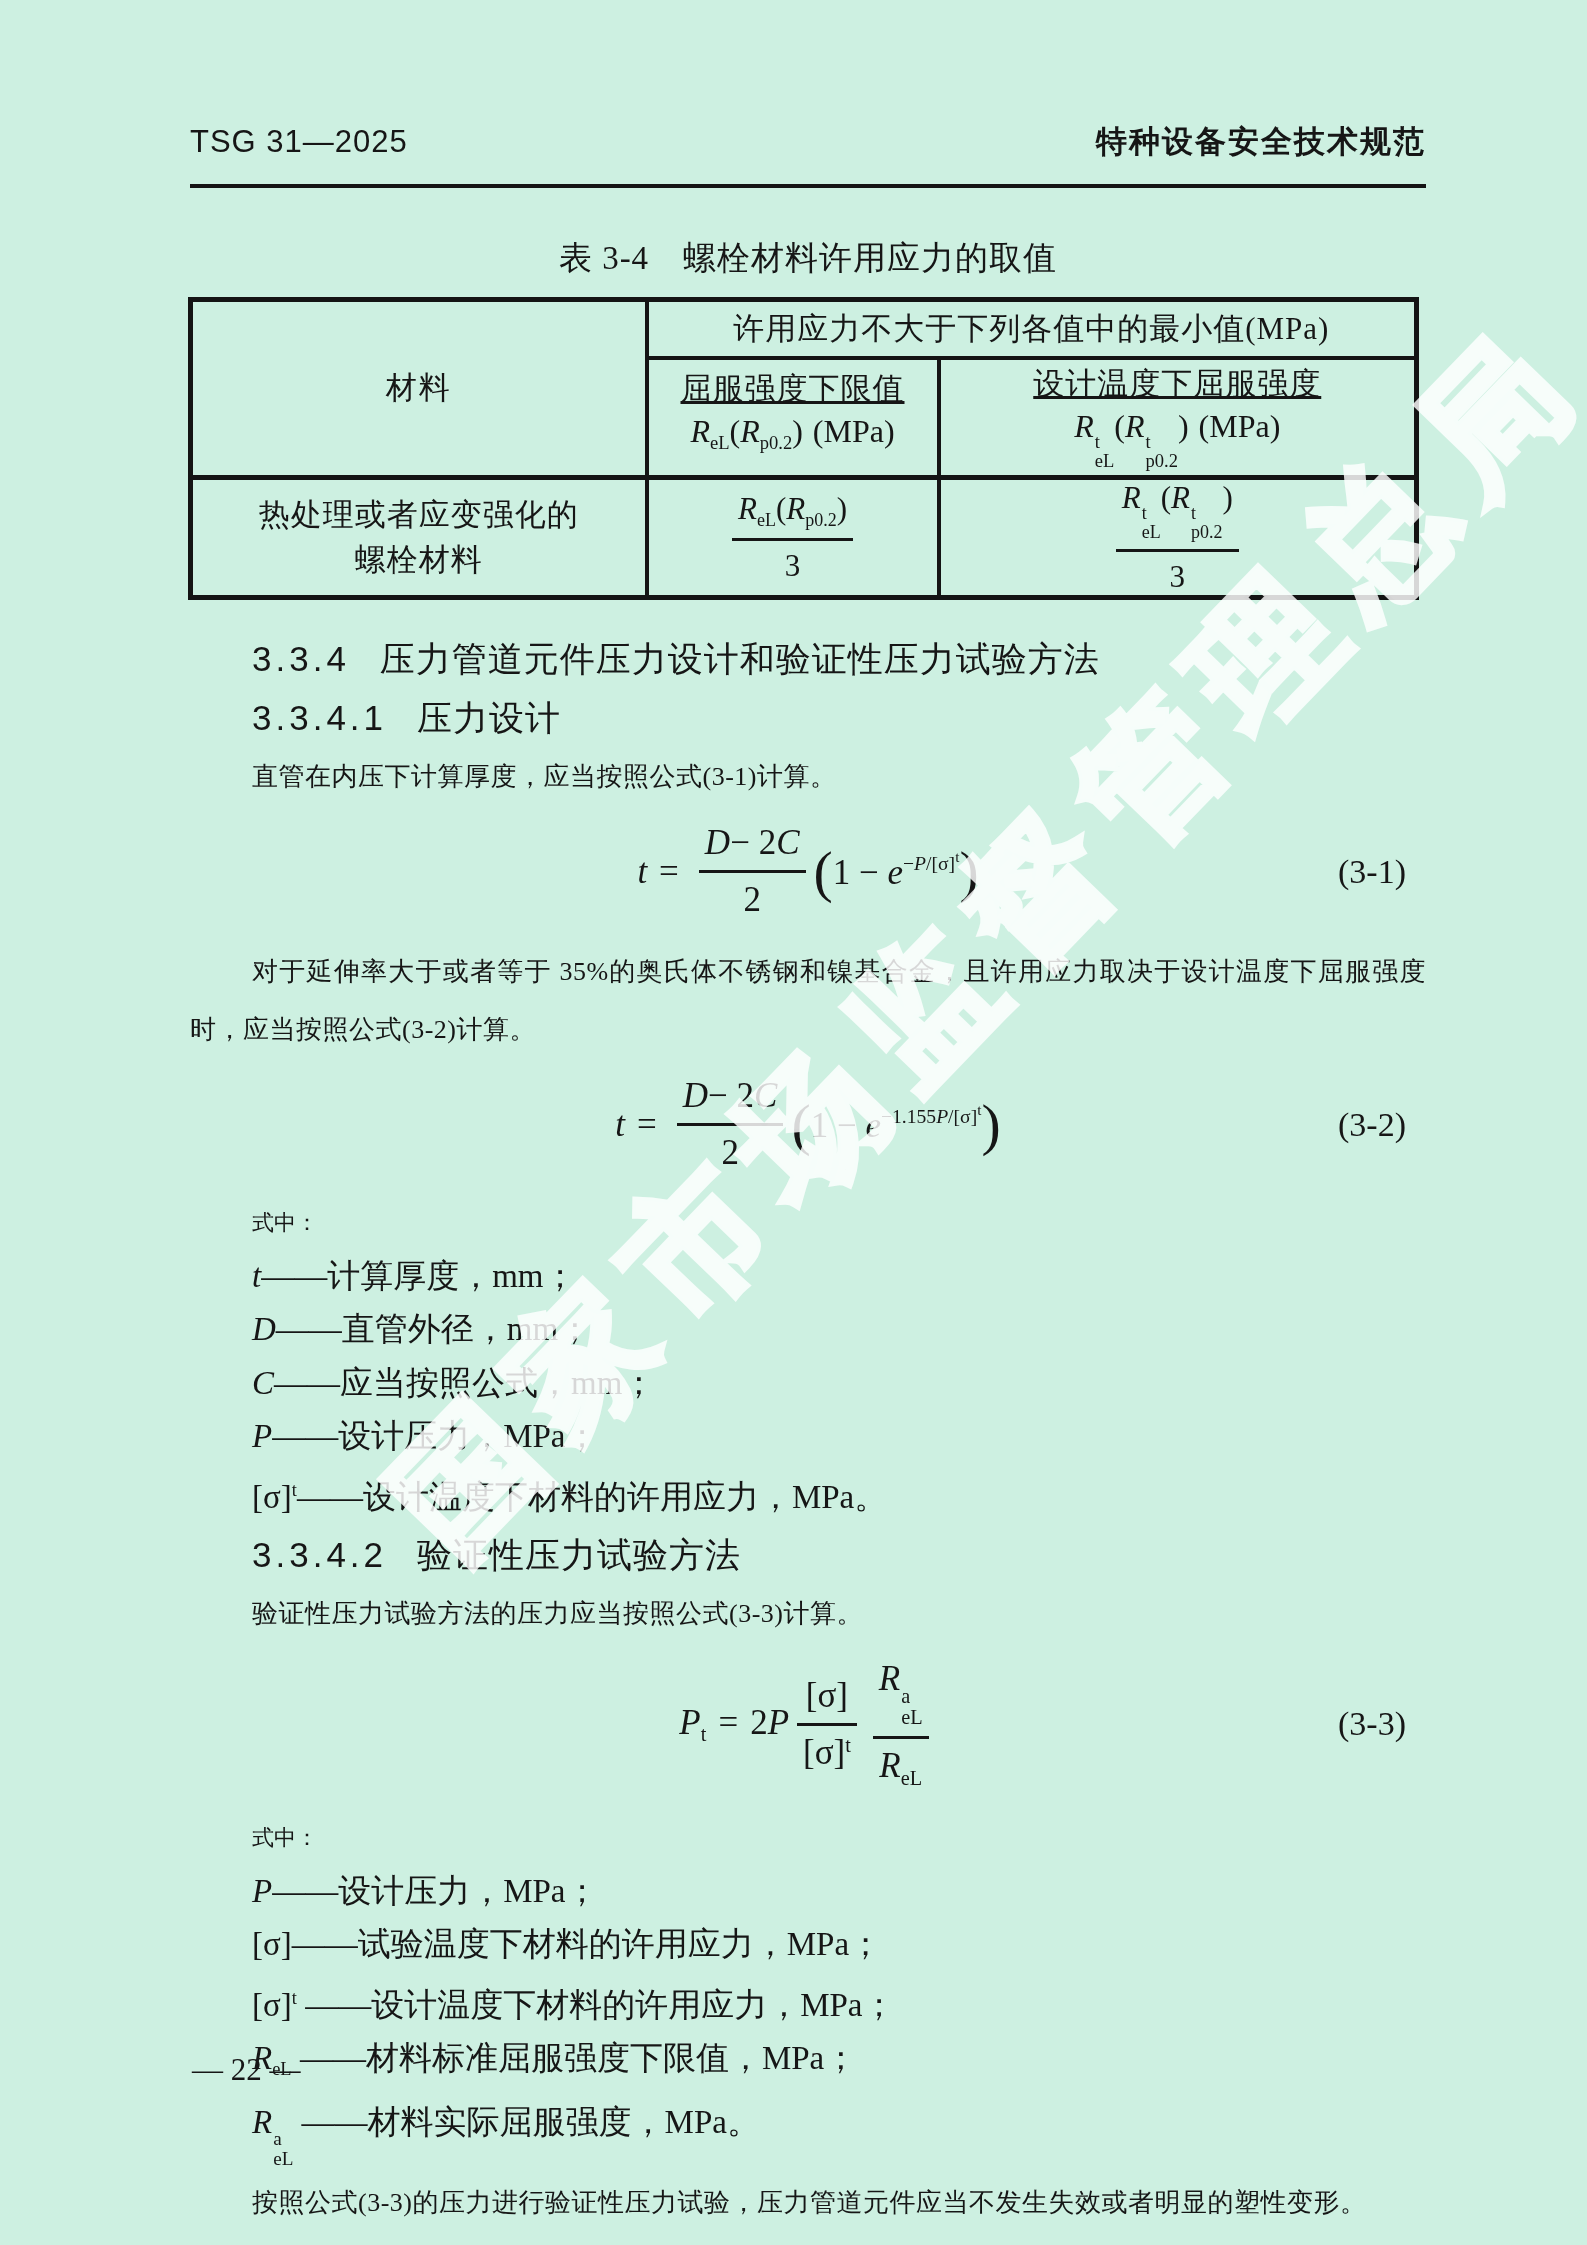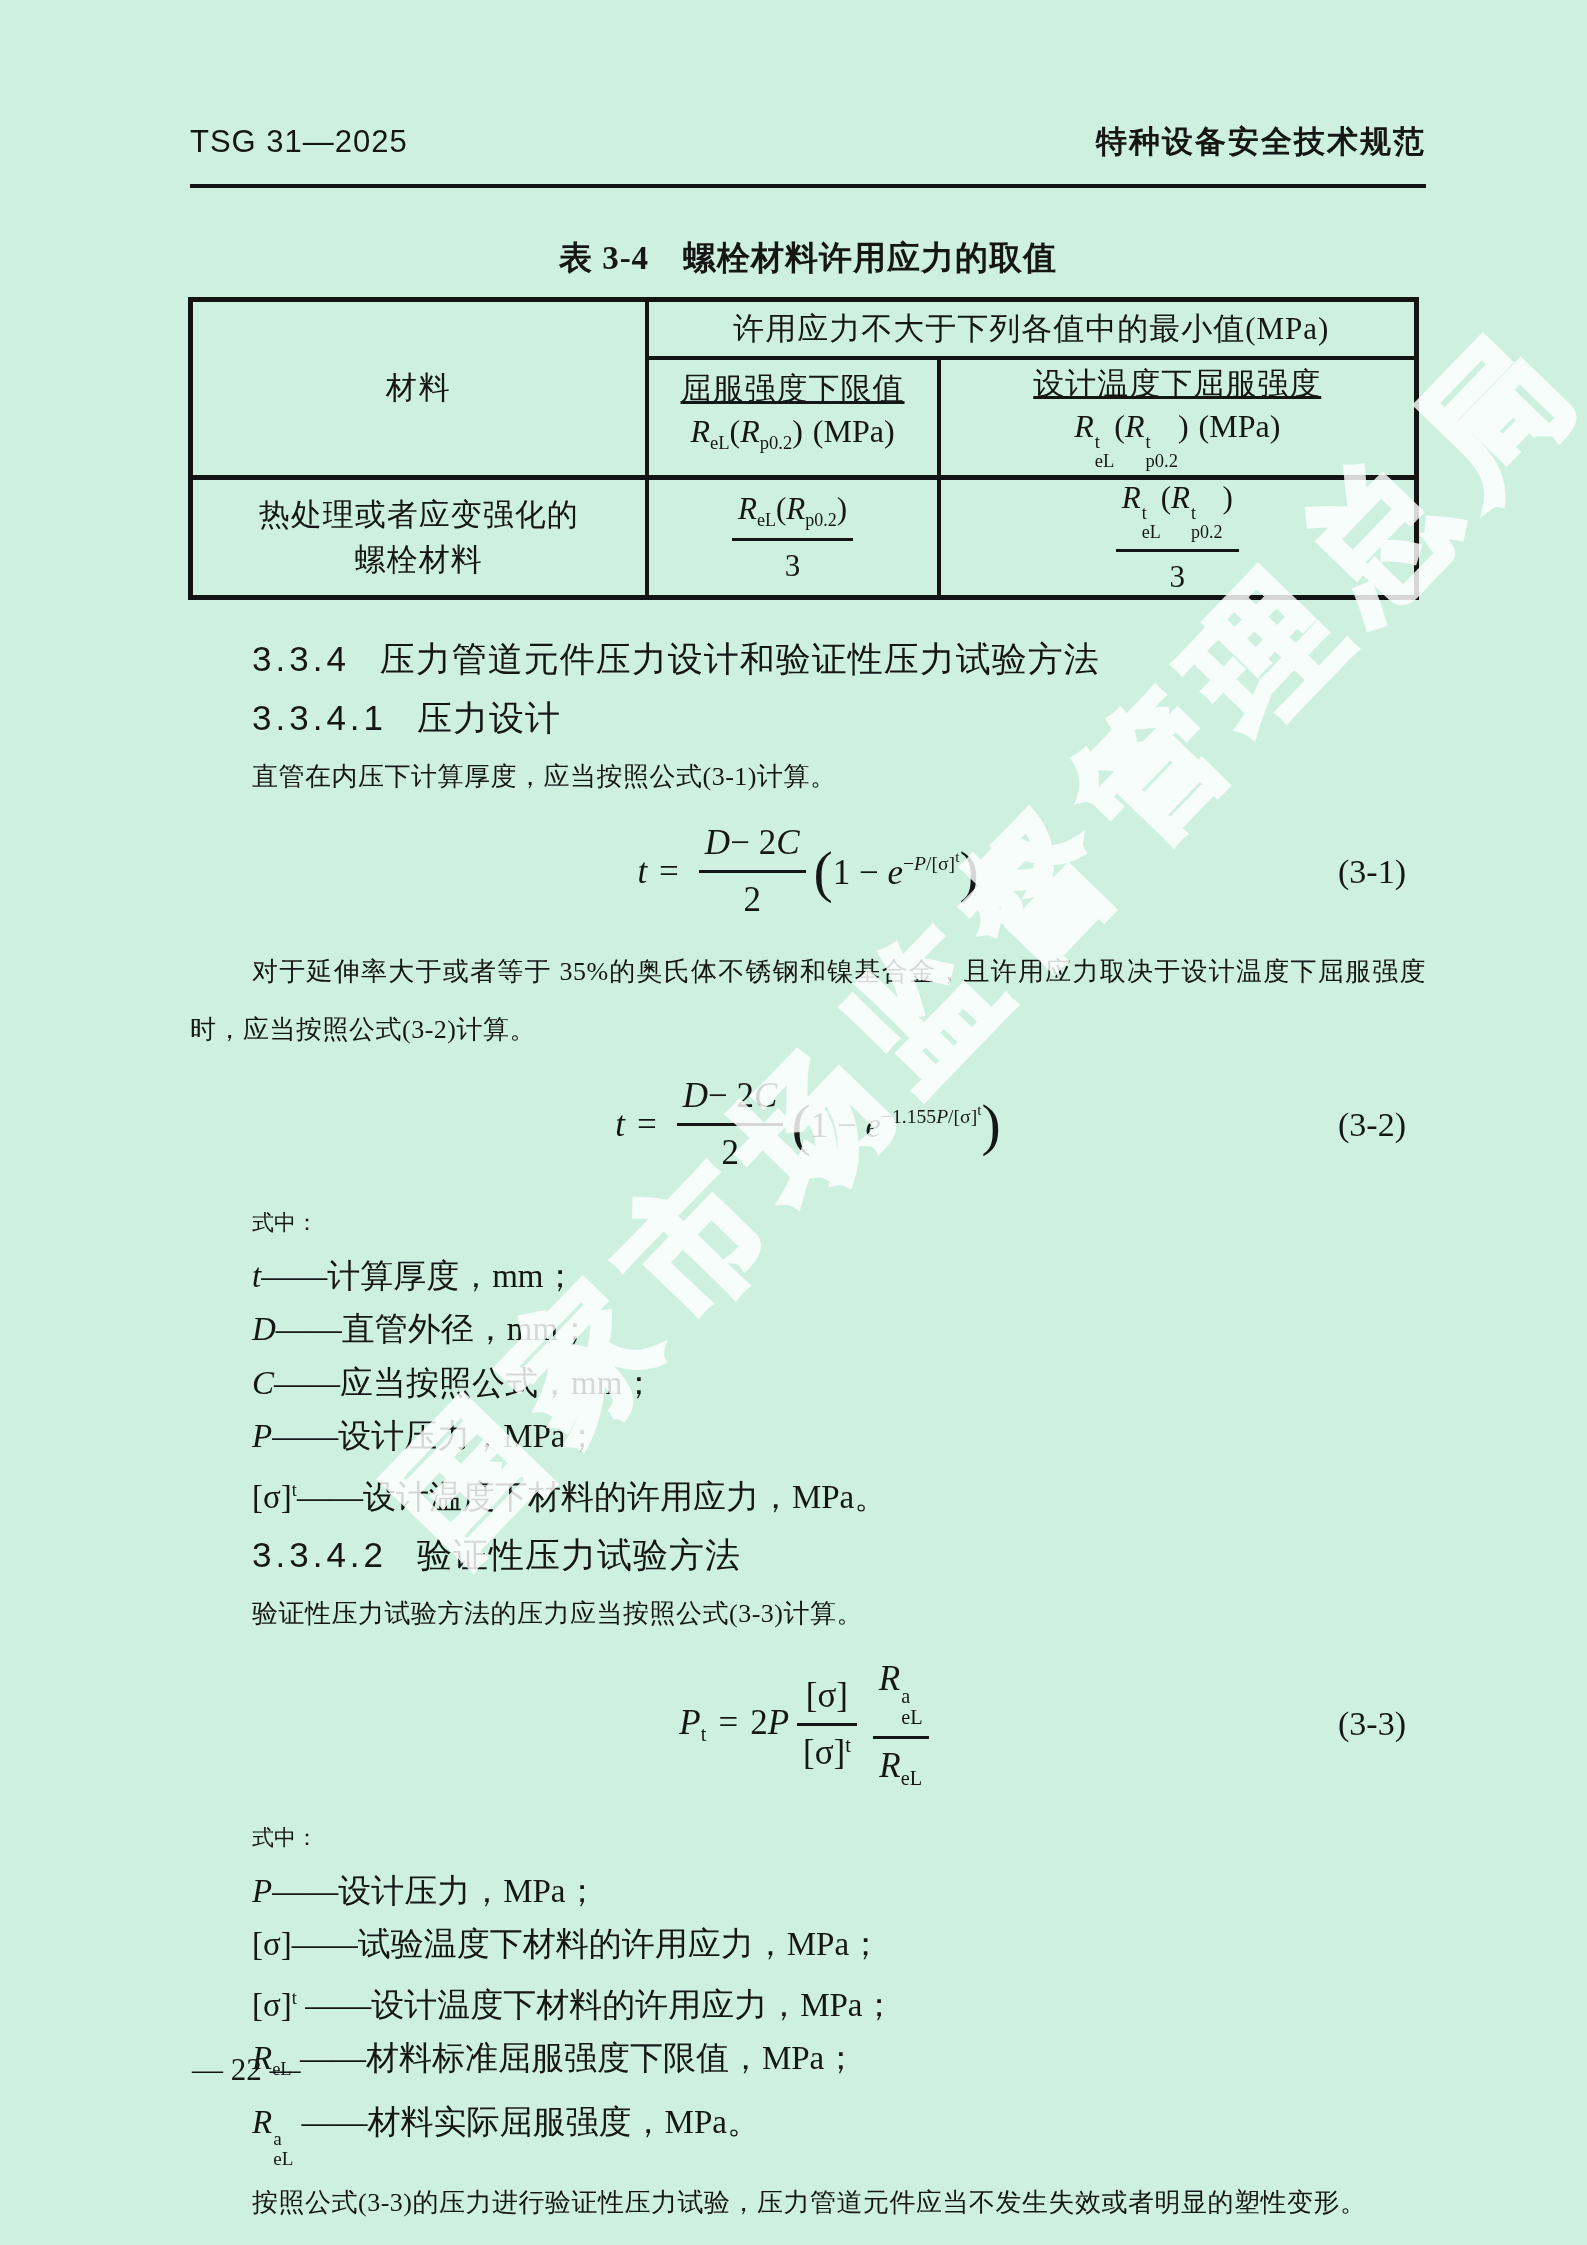--- a/index.html
+++ b/index.html
@@ -8,21 +8,21 @@
   .content{position:relative;z-index:1;padding:0 161px 0 190px;}
 
   
   .hdr{display:flex;justify-content:space-between;align-items:flex-end;padding-top:118px;
        font-family:"Liberation Sans","DejaVu Sans",sans-serif;font-size:31px;line-height:48px;}
   .hdr-left{letter-spacing:1px;font-weight:500;}
   .hdr-right{font-weight:700;letter-spacing:2px;}
   .hdr-rule{height:4px;background:#141414;margin-top:18px;}
 
   
-  .tbl-title{margin-top:48px;text-align:center;font-size:33px;font-weight:700;letter-spacing:1px;}
+  .tbl-title{margin-top:48px;text-align:center;font-size:33px;font-weight:400;letter-spacing:1px;}
 
   
   table.tbl{border-collapse:collapse;table-layout:fixed;width:1226px;margin:16px 0 0 -2px;
             border:5px solid #141414;}
   .c1{width:456px;}.c2{width:292px;}.c3{width:478px;}
   table.tbl th,table.tbl td{border:4px solid #141414;font-weight:400;padding:0;
             text-align:center;vertical-align:middle;font-size:31px;}
   tr.r1{height:58px;}
   tr.r2{height:102px;}
   tr.r3{height:98px;}

